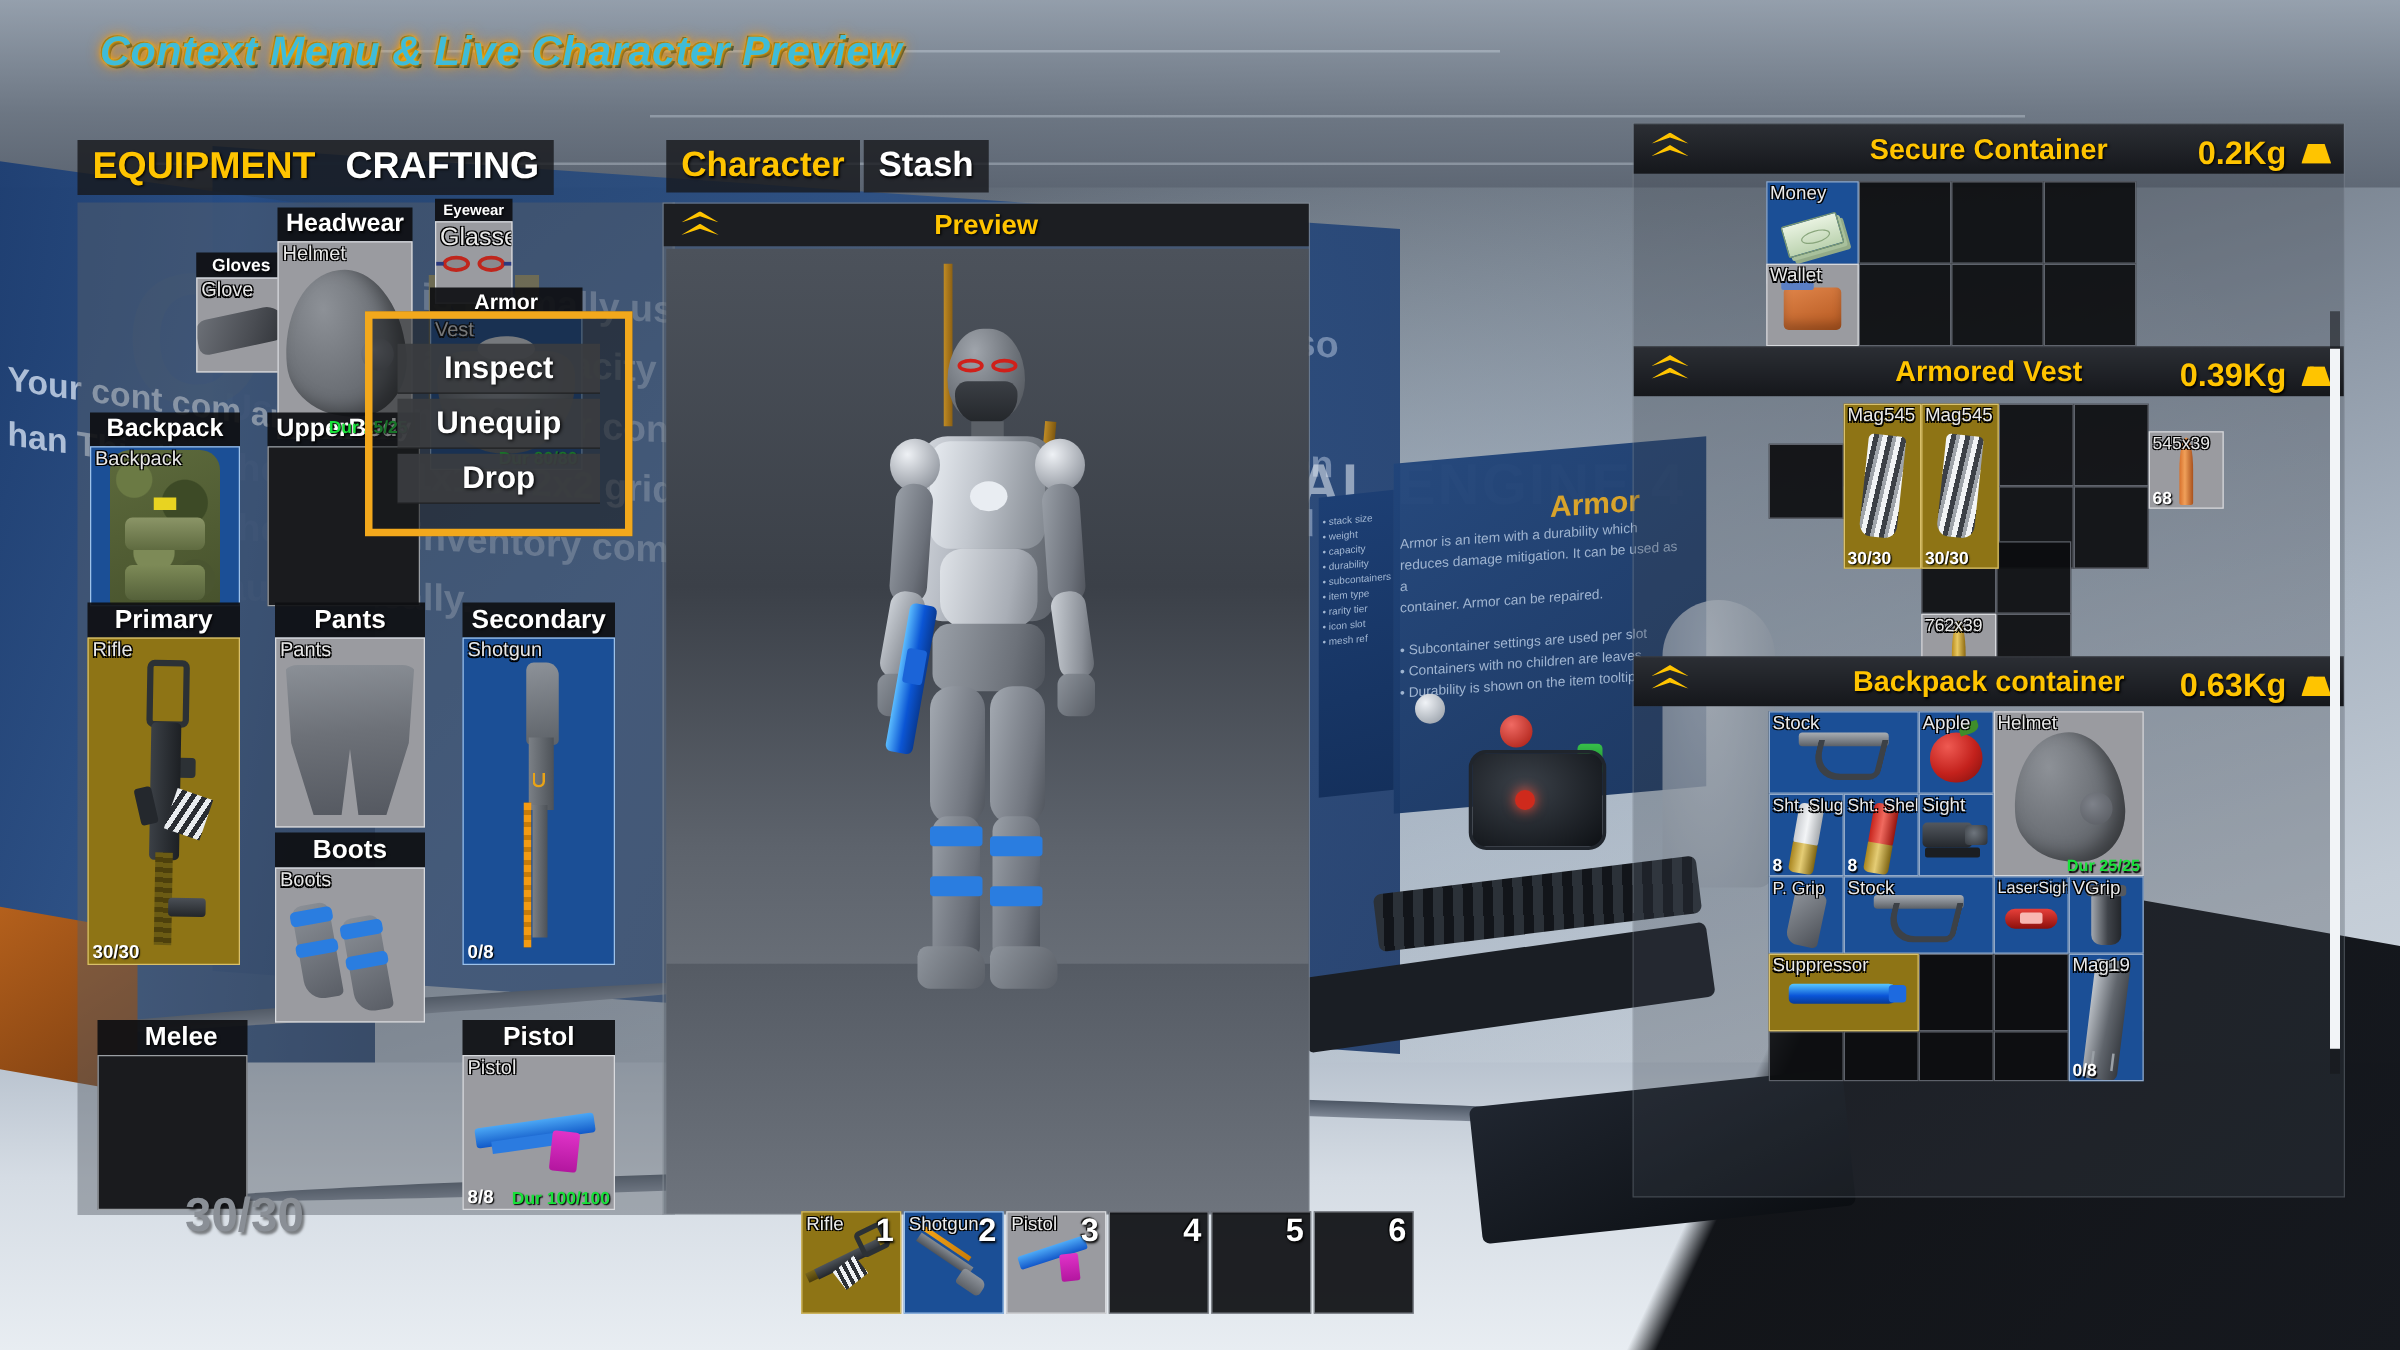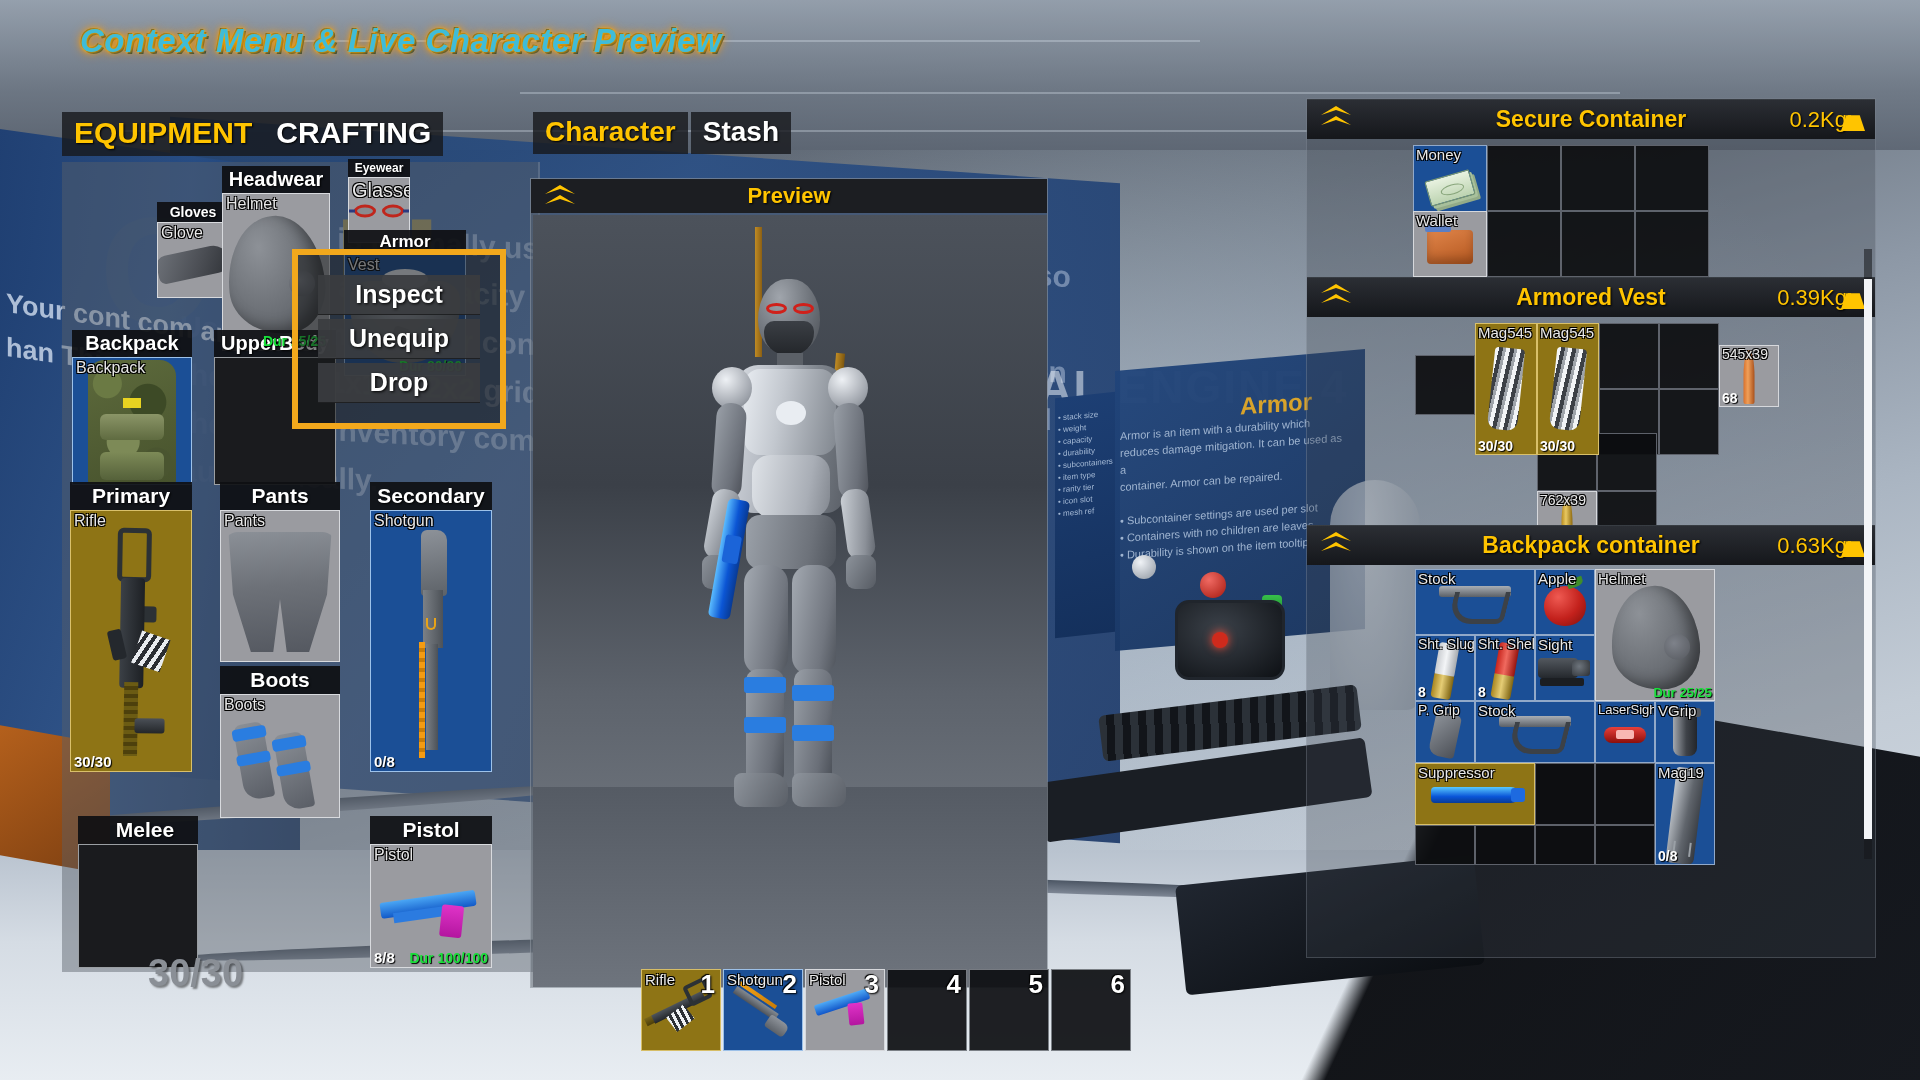--- a/index.html
+++ b/index.html
@@ -393,21 +393,20 @@
   }
   .mag19-art:after { content:''; position:absolute; left: 6px; bottom: 8px; width: 14px; height: 14px; border-left: 2px solid #9aa0a6; border-right: 2px solid #9aa0a6; }
 
   
   .tabs-center { position: absolute; left: 533px; top: 112px; display: flex; gap: 3px; }
   .tabs-center .tab { font-size: 28px; }
   .preview-panel {
     position: absolute; left: 530px; top: 162px; width: 518px; height: 810px;
     background: rgba(92,99,110,.52);
     border: 1px solid rgba(210,218,226,.25);
-    margin-top: 16px;
   }
   .panel-header {
     position: relative; height: 34px;
     background: #1c1e22;
     display: flex; align-items: center; justify-content: center;
   }
   .panel-header .h-title {
     font-size: 22px; font-weight: bold; color: #ffc400;
     text-shadow: 1px 1px 2px #000;
   }
@@ -572,22 +571,22 @@
     position: relative; height: 40px;
     background: linear-gradient(180deg,#2b2e34,#15171b);
     border-top: 1px solid rgba(160,170,185,.25);
     display: flex; align-items: center; justify-content: center;
   }
   .inv-section-head .sec-name {
     font-size: 23px; font-weight: bold; color: #ffc400;
     text-shadow: 1px 1px 2px #000;
   }
   .inv-section-head .sec-weight {
-    position: absolute; right: 28px; top: 7px;
-    font-size: 22px; font-weight: normal; color: #ffc400;
+    position: absolute; right: 46px; top: 7px;
+    font-size: 26px; font-weight: bold; color: #ffc400;
     text-shadow: 1px 1px 2px #000;
   }
   .weight-icon {
     position: absolute; right: 10px; top: 9px; width: 24px; height: 22px;
     background: #ffc400;
     clip-path: polygon(22% 28%, 78% 28%, 100% 100%, 0 100%);
   }
   .weight-icon:before {
     content:''; position:absolute; left: 7px; top: -5px; width: 10px; height: 10px;
     border: 3px solid #ffc400; border-bottom: 0; border-radius: 6px 6px 0 0;

